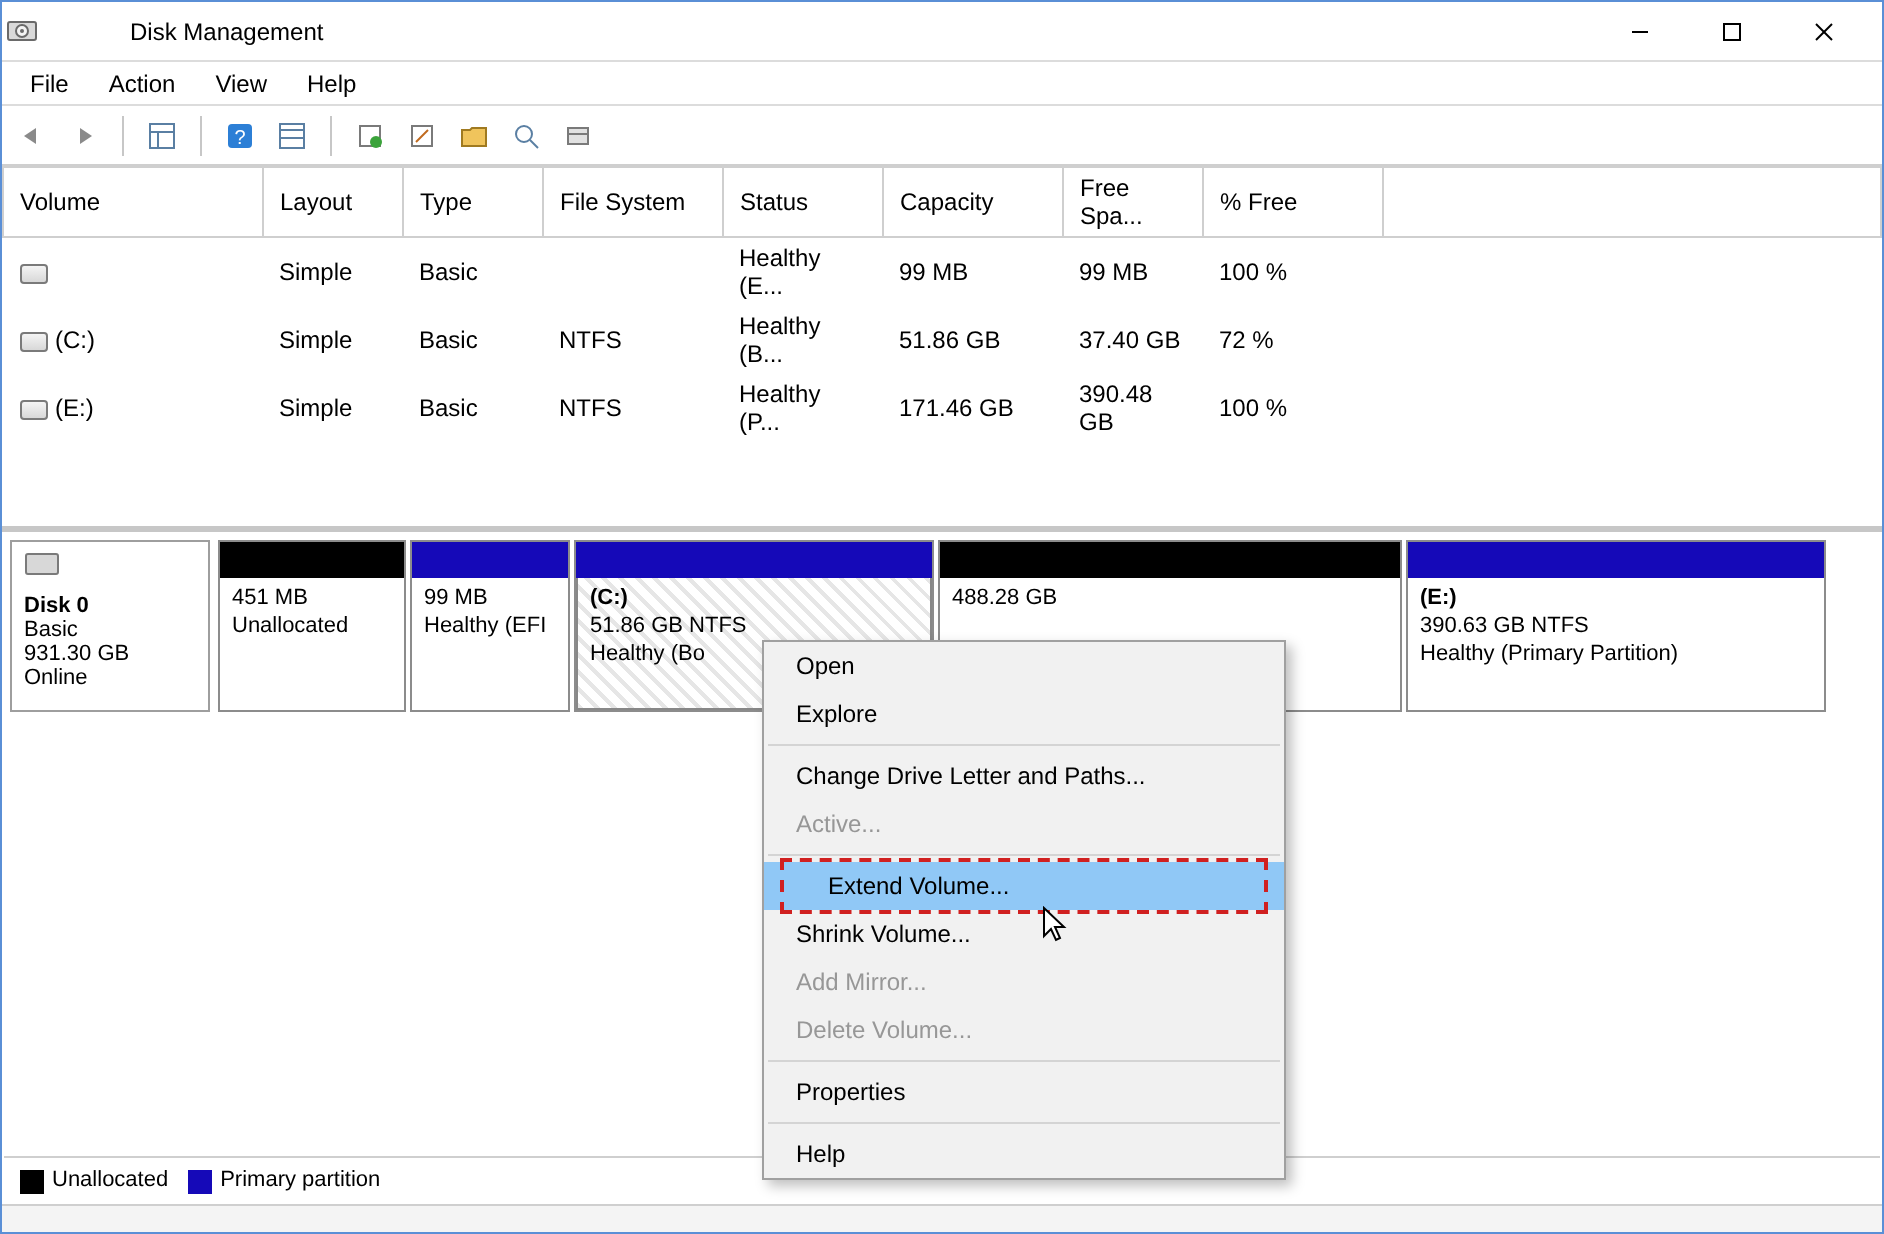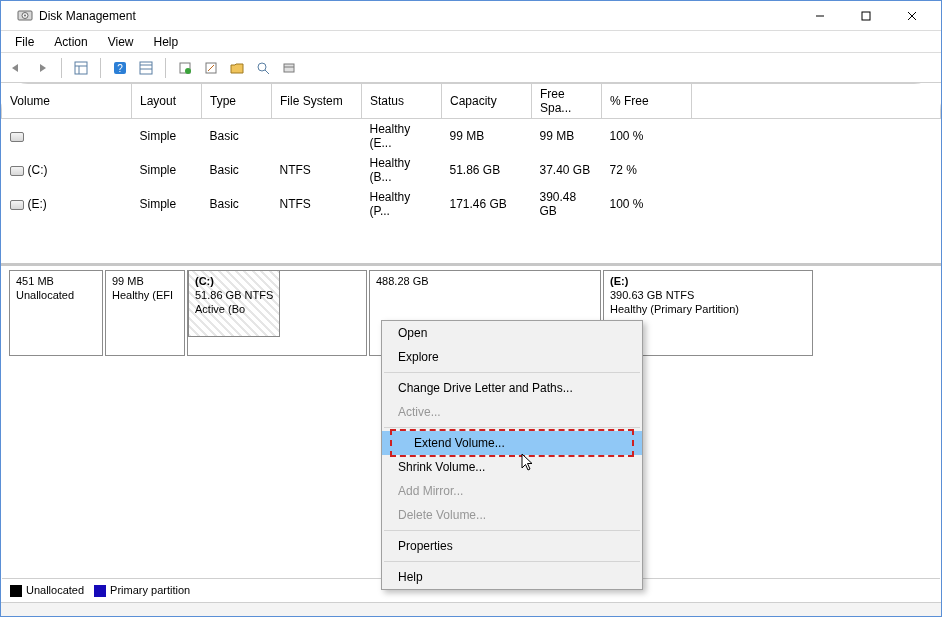--- a/index.html
+++ b/index.html
@@ -12,22 +12,23 @@
     height: 617px;
     border: 1px solid #5a8fd6;
     overflow: hidden;
     position: relative;
   }
   
   .titlebar {
     height: 30px;
     display: flex;
     align-items: center;
-    padding: 0 6px 0 16px;
+    padding: 0 6px 0 2px;
     border-bottom: 1px solid #dcdcdc;
+    gap: 40px;
   }
   .app-icon {
     width: 16px; height: 16px;
     margin-right: 6px;
     display: inline-flex;
   }
   .title { flex: none; color: #000; font-size: 12px; }
   .title-spacer { flex: 1; }
   .winbtns { display: flex; gap: 0; }
   .winbtn {
@@ -81,21 +82,21 @@
   .vol-row td { border: none; }
   .disk-icon {
     width: 14px; height: 10px;
     border: 1px solid #7a7a7a;
     border-radius: 2px;
     background: linear-gradient(#f4f4f4,#d8d8d8);
     display: inline-block;
     vertical-align: middle;
     margin-right: 4px;
   }
-  .vol-area { height: 180px; overflow: hidden; border-radius: 27px; }
+  .vol-area { height: 180px; overflow: hidden; }
   
   .disk-panel {
     border-top: 3px solid #c7c7c7;
     padding: 4px;
   }
   .disk-row {
     display: flex;
     margin-bottom: 4px;
     min-height: 86px;
   }
@@ -112,21 +113,21 @@
   .disk-label .name { font-weight: bold; margin-top:2px; }
   .disk-parts {
     flex: 1;
     display: flex;
     gap: 2px;
     margin-left: 4px;
   }
   .part {
     border: 1px solid #8c8c8c;
     display: flex;
-    flex-direction: row;
+    flex-direction: column;
     font-size: 11px;
     background: #fff;
     position: relative;
   }
   .part .stripe {
     height: 18px;
     background: #000;
   }
   .part .stripe.blue { background: #1509b8; }
   .part .body { padding: 4px 6px; line-height: 1.25; }
@@ -369,32 +370,43 @@
         <td>100 %</td>
           <td></td>
       </tr>
     </tbody>
   </table>
 </div>
 
 <div class="disk-panel">
 
   <div class="disk-row">
+    <div class="disk-label">
+      <div class="cd-icon-box">
+        <svg width="18" height="14">
+            <rect x="1" y="2" width="16" height="10" rx="1" fill="#d8d8d8" stroke="#7a7a7a"></rect>
+          </svg>
+      </div>
+      <div class="name">Disk 0</div>
+      <div>Basic</div>
+      <div>931.30 GB</div>
+      <div>Online</div>
+    </div>
     <div class="disk-parts" id="disk0-parts">
         <div class="part" style="width: 94px;">
           <div class="stripe "></div>
           <div class="body"><span>451 MB</span><br><span>Unallocated</span></div>
         </div>
         <div class="part" style="width: 80px;">
           <div class="stripe blue"></div>
           <div class="body"><span>99 MB</span><br><span>Healthy (EFI</span></div>
         </div>
         <div class="part hatched" style="width: 180px;">
           <div class="stripe blue"></div>
-          <div class="body"><b>(C:)</b><br><span>51.86 GB NTFS</span><br><span>Active (Bo</span></div>
+          <div class="body"><b>(C:)</b><br><span>51.86 GB NTFS</span><br><span>Healthy (Bo</span></div>
         </div>
         <div class="part" style="width: 232px;">
           <div class="stripe "></div>
           <div class="body"><span>488.28 GB</span></div>
         </div>
         <div class="part" style="width: 210px;">
           <div class="stripe blue"></div>
           <div class="body"><b>(E:)</b><br><span>390.63 GB NTFS</span><br><span>Healthy (Primary Partition)</span></div>
         </div>
       </div>

